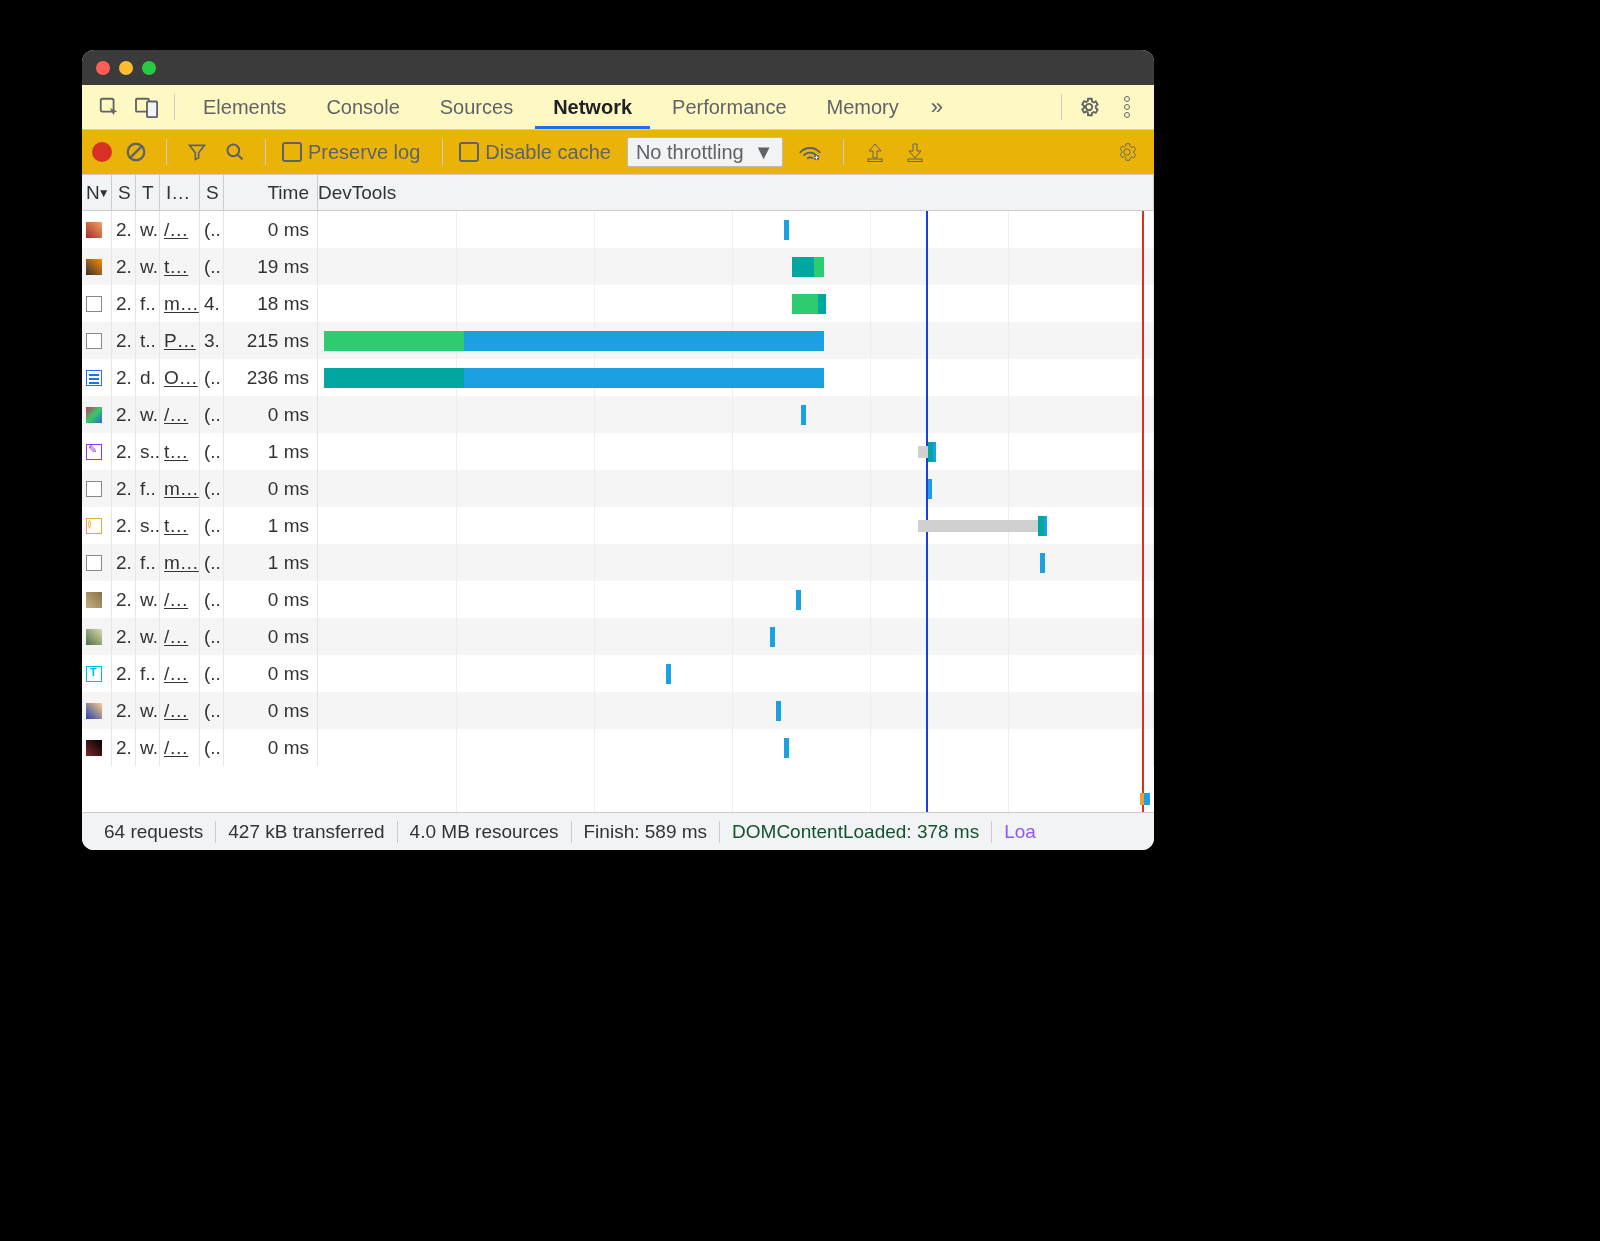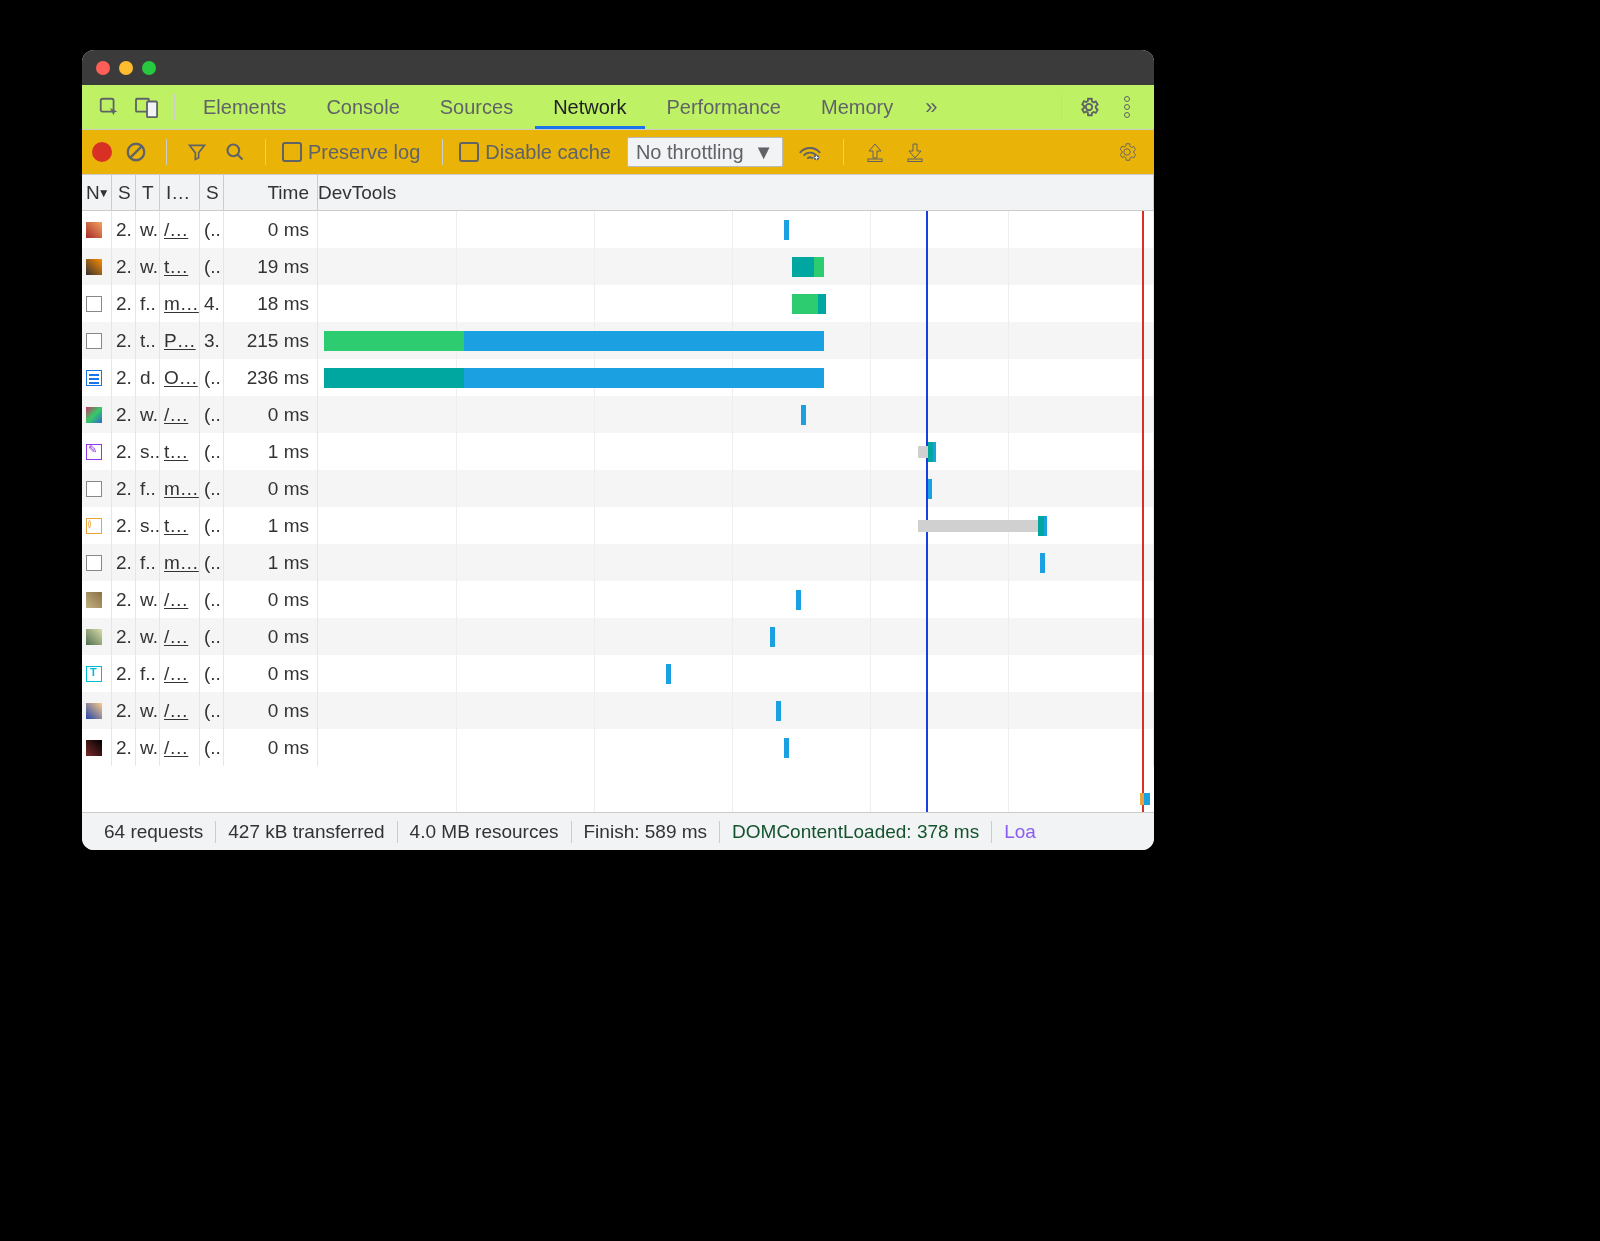--- a/index.html
+++ b/index.html
@@ -48,21 +48,21 @@
   .title-text {
     position: absolute;
     left: 0; right: 0;
     text-align: center;
     pointer-events: none;
   }
   
   .tabs {
     height: 45px;
     border-bottom: 1px solid #ccc;
-    background: #bef264;
+    background: #fef9c3;
     display: flex;
     align-items: center;
     padding: 0 10px;
     gap: 4px;
     flex: 0 0 auto;
   }
   .tab-icon-btn {
     width: 34px; height: 34px;
     display: flex; align-items: center; justify-content: center;
     color: #5f6368;
@@ -73,21 +73,21 @@
   .tab {
     padding: 0 18px;
     height: 100%;
     display: flex; align-items: center;
     color: #5f6368;
     cursor: pointer;
     font-size: 20px;
   }
   .tab.active {
     color: #202124;
-    font-weight: 400;
+    font-weight: 700;
     box-shadow: inset 0 -3px 0 #1a73e8;
   }
   .more-chevrons { font-size: 22px; color: #5f6368; padding: 0 10px; }
   .tabs .spacer { flex: 1; }
   
   .toolbar {
     height: 45px;
     border-bottom: 1px solid #ccc;
     background: #eab308;
     display: flex;

